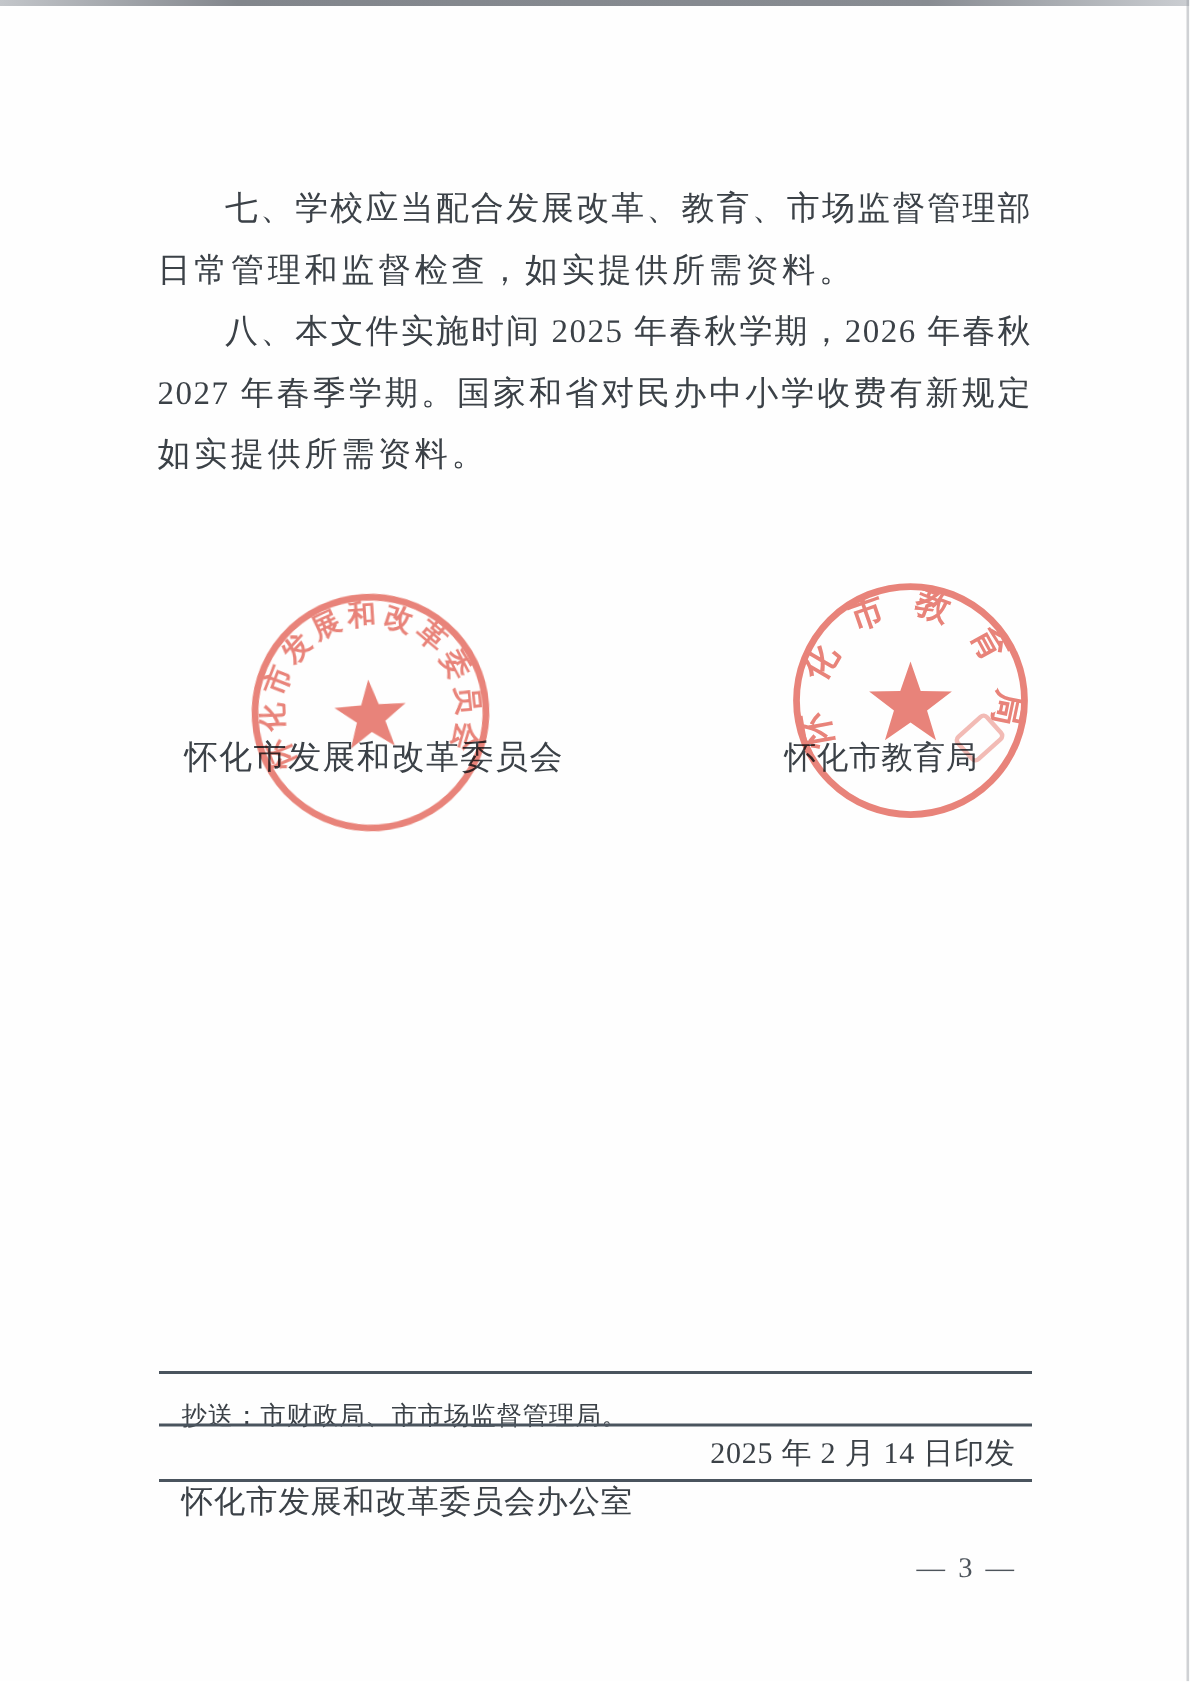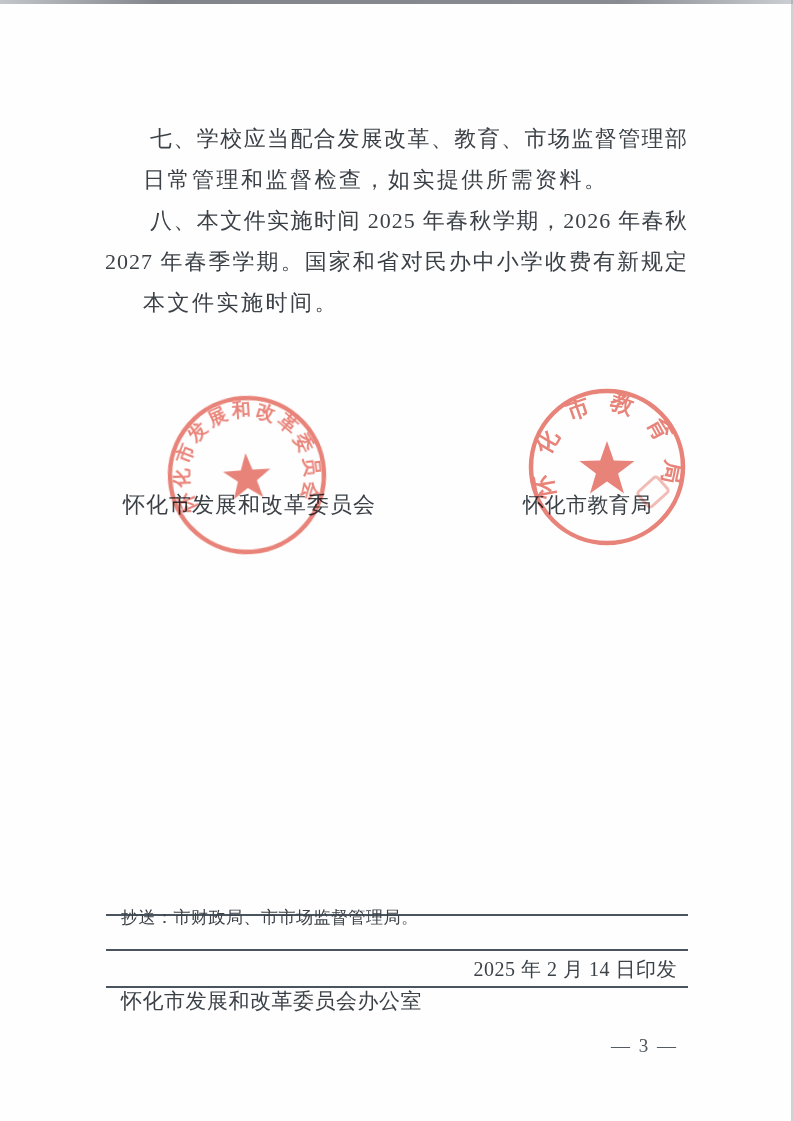--- a/index.html
+++ b/index.html
@@ -23,21 +23,21 @@
   }
 
   
   .body-block { position: absolute; left: 105px; top: 118px; width: 583px; }
   .line {
     height: 41px; line-height: 41px; font-size: 22px;
     letter-spacing: 1px; white-space: nowrap;
   }
   .just { text-align: justify; text-align-last: justify; white-space: normal; height: 41px; overflow: hidden; }
   .indent { padding-left: 45px; }
-  .end { letter-spacing: 2.5px; margin-left: 38px; }
+  .end { letter-spacing: 2.5px; }
 
   
   .sig { position: absolute; line-height: 1; white-space: nowrap; }
   .sig-left  { left: 123px; top: 494px; font-size: 22px; letter-spacing: 1px; }
   .sig-right { left: 523px; top: 495px; font-size: 21px; letter-spacing: 0.5px; }
   .sig-date  { left: 511px; top: 531px; font-size: 21px; letter-spacing: 0.5px; }
 
   
   .seal {
     position: absolute; width: 170px; height: 170px;
@@ -49,21 +49,21 @@
   .seal text { font-family: "Liberation Serif", "DejaVu Serif", serif; font-weight: bold; }
   .seal-text-left  { font-size: 19px; letter-spacing: 3.5px; }
   .seal-text-right { font-size: 23px; letter-spacing: 17px; }
 
   
   .footer-rule { position: absolute; left: 106px; width: 582px; height: 2px; background: #4a545e; }
   .rule-top    { top: 914px; }
   .rule-middle { top: 949px; }
   .rule-bottom { top: 986px; }
   .footer-cc {
-    position: absolute; left: 121px; top: 908px;
+    position: absolute; left: 121px; top: 934px;
     font-size: 17px; line-height: 1.2; letter-spacing: 0.5px; white-space: nowrap;
   }
   .footer-issuer {
     position: absolute; left: 121px; top: 989px;
     font-size: 21px; line-height: 1.2; letter-spacing: 0.5px; white-space: nowrap;
   }
   .footer-print-date {
     position: absolute; right: 116px; top: 957px;
     font-size: 20px; line-height: 1.2; letter-spacing: 0.5px; white-space: nowrap; text-align: center;
   }
@@ -78,21 +78,21 @@
 <div class="page">
 
   <div class="scan-top-edge"></div>
   <div class="scan-right-edge"></div>
 
   <div class="body-block">
     <div class="line just indent">七、学校应当配合发展改革、教育、市场监督管理部门的</div>
     <div class="line end">日常管理和监督检查，如实提供所需资料。</div>
     <div class="line just indent">八、本文件实施时间 2025 年春秋学期，2026 年春秋学期、</div>
     <div class="line just">2027 年春季学期。国家和省对民办中小学收费有新规定的，按</div>
-    <div class="line end">本文件实施时间。</div>
+    <div class="line end">如实提供所需资料。</div>
   </div>
 
   <div class="sig sig-left">怀化市发展和改革委员会</div>
   <div class="sig sig-right">怀化市教育局</div>
 
   <svg class="seal seal-left" viewBox="0 0 170 170">
     <circle cx="85" cy="85" r="77" fill="none" stroke-width="4.5" stroke="#e5695c"></circle>
     <path id="sealArcLeft" d="M 33.9 114.5 A 59 59 0 1 1 136.1 114.5" fill="none"></path>
     <text class="seal-text-left" fill="#e5695c">
       <textPath href="#sealArcLeft">怀化市发展和改革委员会</textPath>

